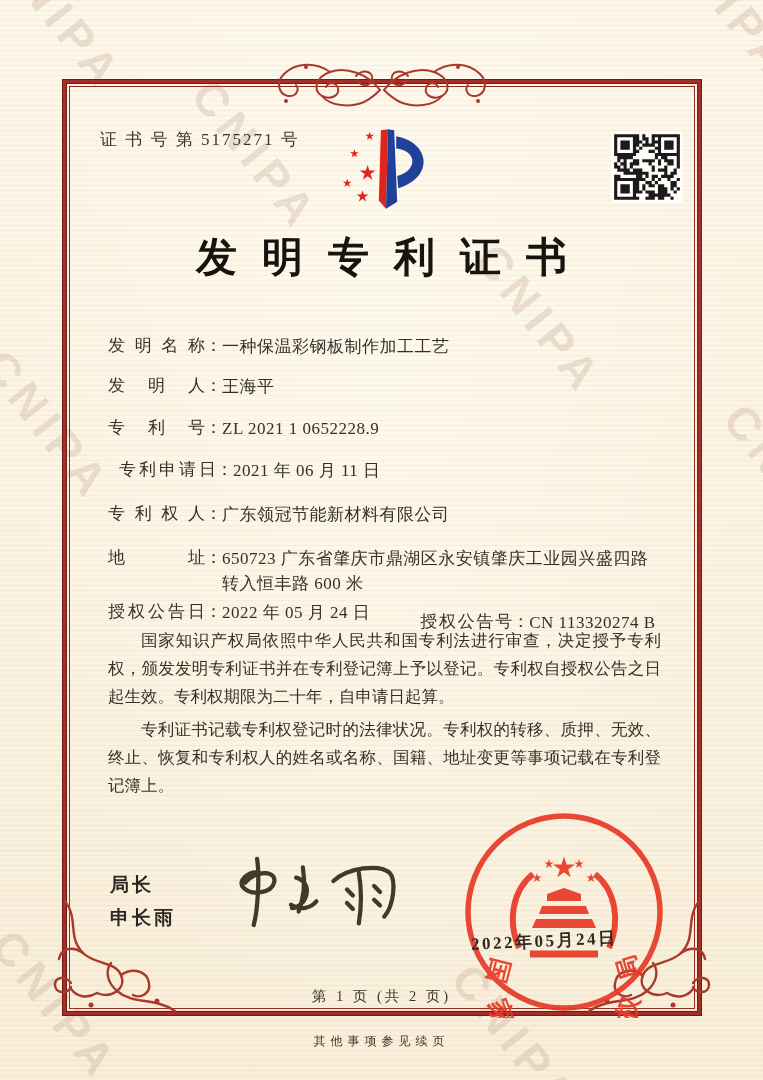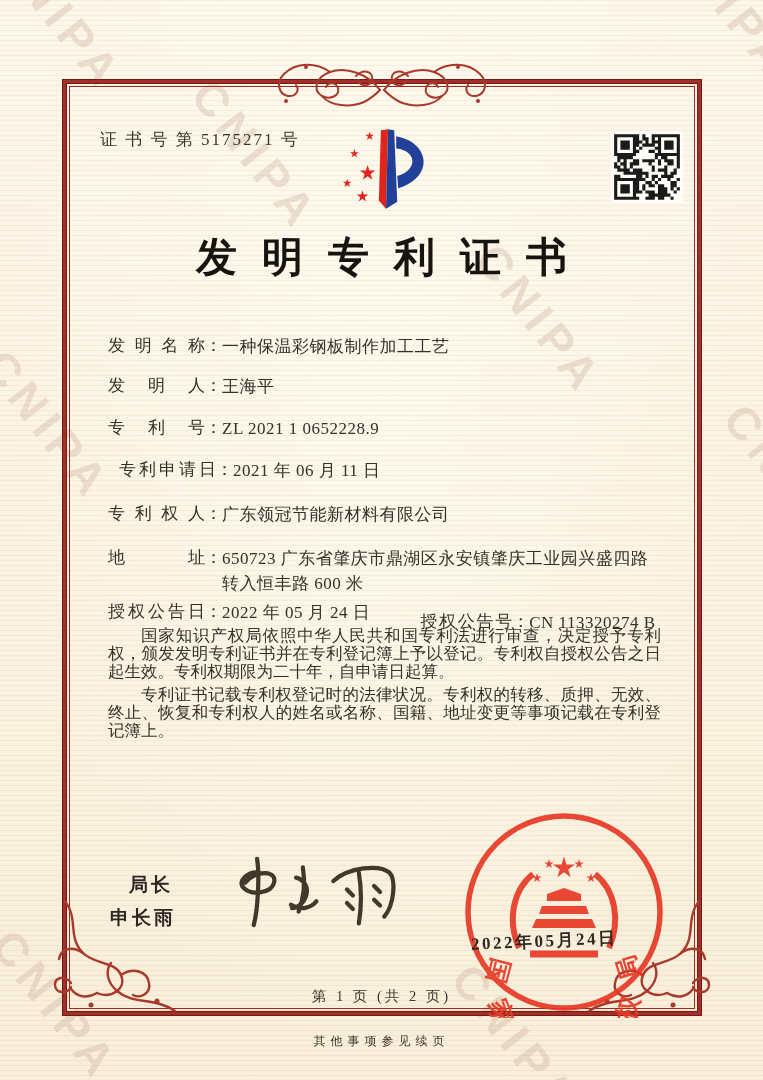--- a/index.html
+++ b/index.html
@@ -51,28 +51,28 @@
   .frow { position:absolute; left:0; white-space:nowrap; }
   .flabel {
     display:inline-block; width:97px; vertical-align:top;
     text-align:justify; text-align-last:justify; color:#35302a;
   }
   .fcolon { display:inline-block; vertical-align:top; }
   .fvalue { display:inline-block; vertical-align:top; max-width:432px; white-space:normal; line-height:25px; letter-spacing:.5px; }
   .frow2 { display:inline-block; }
   .flabel2 { display:inline-block; width:92px; text-align:justify; text-align-last:justify; }
 
-  .paras { position:absolute; left:108px; top:627px; width:553px; font-size:16.5px; line-height:18px; text-align:justify; color:#35302a; }
+  .paras { position:absolute; left:108px; top:627px; width:553px; font-size:16.5px; line-height:28px; text-align:justify; color:#35302a; }
   .paras p { text-indent:2em; margin-bottom:5px; }
 
   .signer-title, .signer-name {
     position:absolute; left:110px; font-family:"Liberation Sans",sans-serif;
     font-weight:bold; font-size:19px; color:#2c2722; letter-spacing:3px;
   }
-  .signer-title { top:872px;margin-left:19px; }
+  .signer-title { top:872px; }
   .signer-name  { top:905px; }
   .signature { position:absolute; left:213px; top:836px; width:195px; height:112px; }
 
   .seal { position:absolute; left:458px; top:806px; width:212px; height:212px; opacity:.93; }
   .seal-date {
     position:absolute; left:471px; top:929px; width:170px;
     font-size:17px; font-weight:bold; letter-spacing:2.5px; color:#2e2a25;
     transform:rotate(-2.5deg); white-space:nowrap;
   }
 

